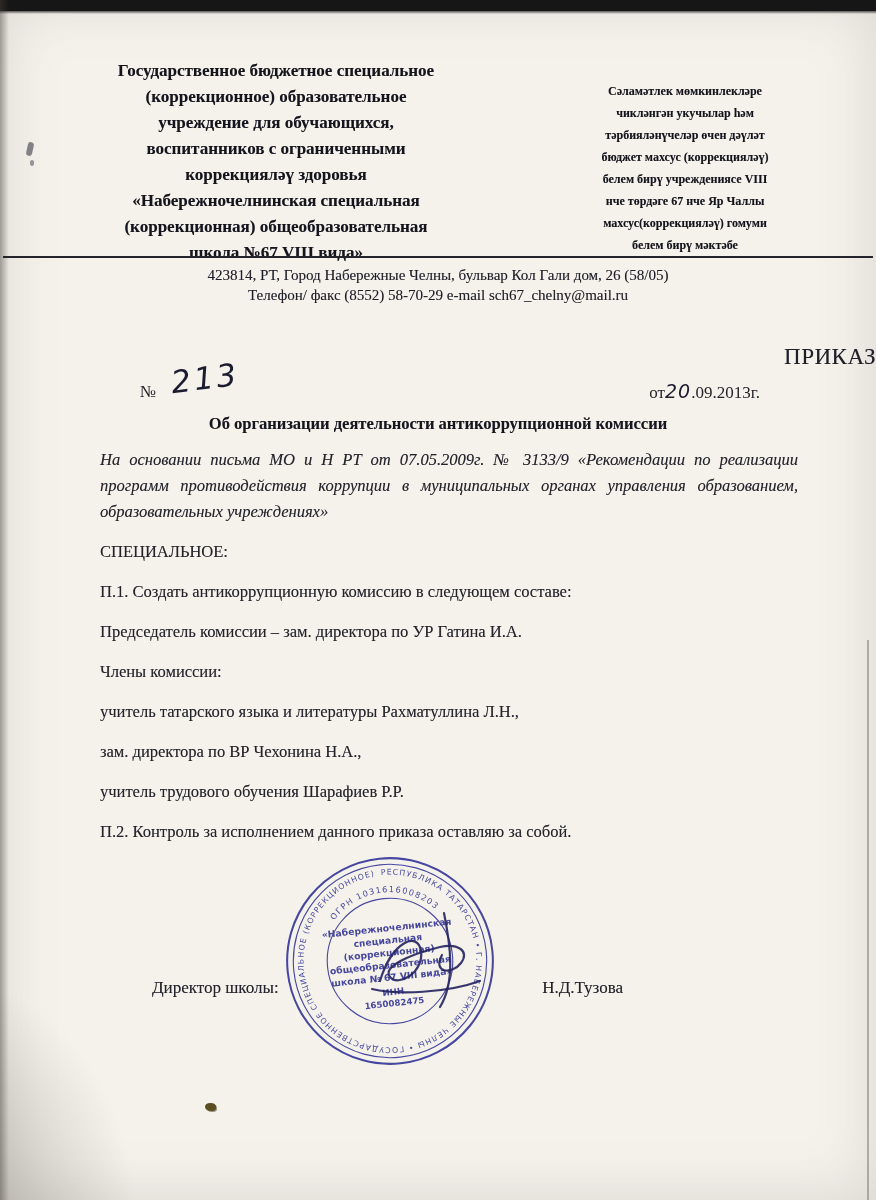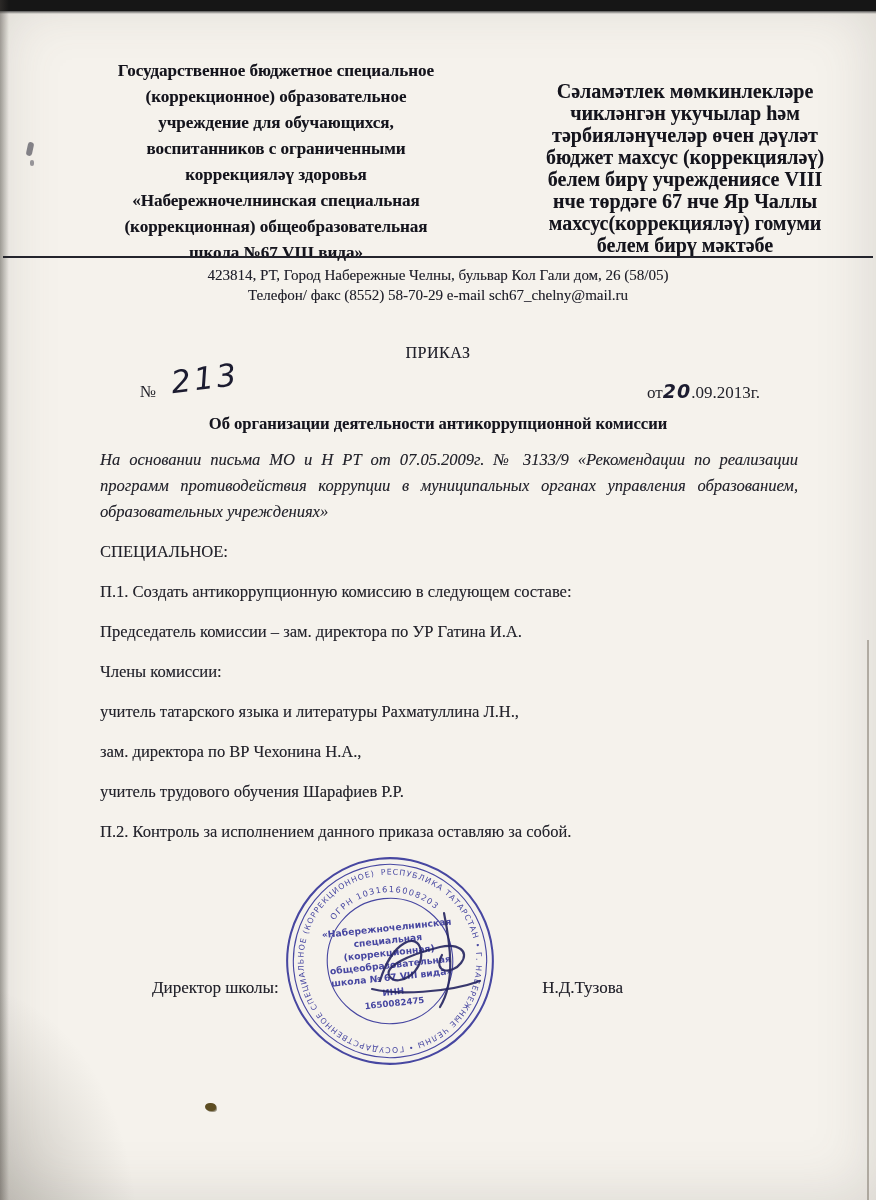--- a/index.html
+++ b/index.html
@@ -15,30 +15,30 @@
   .scan-top-bar{position:absolute;top:0;left:0;width:876px;height:11px;background:#161616;}
   .scan-top-bar2{position:absolute;top:11px;left:0;width:876px;height:3px;background:linear-gradient(to bottom,#555,rgba(120,120,120,0));}
   .scan-left-band{position:absolute;top:0;left:0;width:9px;height:1200px;background:linear-gradient(to right,rgba(70,65,60,.45),rgba(70,65,60,0));}
   .scan-corner-shadow{position:absolute;left:-40px;bottom:-40px;width:180px;height:260px;background:radial-gradient(ellipse at bottom left,rgba(80,75,65,.35),rgba(80,75,65,0) 70%);}
   .scan-right-line{position:absolute;right:7px;top:640px;width:2px;height:560px;background:rgba(120,112,100,.5);}
   .artifact-smudge{position:absolute;left:27px;top:142px;width:6px;height:14px;border-radius:3px;background:rgba(40,40,55,.55);transform:rotate(12deg);}
   .artifact-smudge2{position:absolute;left:30px;top:160px;width:4px;height:6px;border-radius:2px;background:rgba(40,40,55,.45);}
   .artifact-dot{position:absolute;left:205px;top:1103px;width:11px;height:8px;border-radius:50% 50% 40% 60%;background:#5d4d22;box-shadow:1px 1px 0 rgba(60,50,20,.5);}
   
   .header-left{position:absolute;top:58px;left:80px;width:392px;text-align:center;font-weight:bold;font-size:17px;line-height:26px;color:#14141c;}
-  .header-right{position:absolute;top:80px;left:530px;width:310px;text-align:center;font-weight:bold;font-size:20px;line-height:22px;color:#14141c;}
+  .header-right{position:absolute;top:80px;left:530px;width:310px;text-align:center;font-weight:bold;font-size:12px;line-height:22px;color:#14141c;}
   .header-rule{position:absolute;top:256px;left:3px;right:3px;border-top:2px solid #24242c;}
   .address{position:absolute;top:265px;left:0;right:0;text-align:center;font-size:15px;line-height:20px;color:#1e1e28;}
   
-  .doc-type{position:absolute;top:344px;left:0;right:0;text-align:center;font-size:16px;letter-spacing:.5px;color:#20202a;}
+  .doc-type{position:absolute;top:344px;left:0;right:0;text-align:right;font-size:23px;letter-spacing:.5px;color:#20202a;}
   .number-row{position:absolute;top:368px;left:140px;right:116px;display:flex;justify-content:space-between;align-items:flex-start;font-size:17px;}
   .handwritten{font-family:"DejaVu Sans",sans-serif;font-style:italic;color:#1c1c30;}
   .num{font-size:31px;display:inline-block;transform:rotate(-7deg) translateY(-8px);margin-left:16px;letter-spacing:3px;}
   .date-group{padding-top:12px;}
-  .date-hw{font-size:19px;letter-spacing:1px;font-weight:bold;}
+  .date-hw{font-size:19px;letter-spacing:1px;}
   .doc-title{position:absolute;top:414px;left:0;right:0;text-align:center;font-weight:bold;font-size:16.5px;color:#16161f;}
   
   .doc-body{position:absolute;top:447px;left:100px;right:78px;font-size:16.5px;line-height:26px;}
   .doc-body p{margin:0 0 14px 0;}
   .doc-body p.justify{text-align:justify;font-style:italic;}
   
   .sign-row{position:absolute;top:978px;left:140px;right:253px;display:flex;justify-content:space-between;font-size:17px;margin-left:12px;}
   .stamp-area{position:absolute;left:282px;top:853px;width:216px;height:216px;}
   svg.stamp{width:216px;height:216px;transform:rotate(-6deg);opacity:.92;}
   .ring{fill:none;stroke:#39399b;stroke-width:2;}

